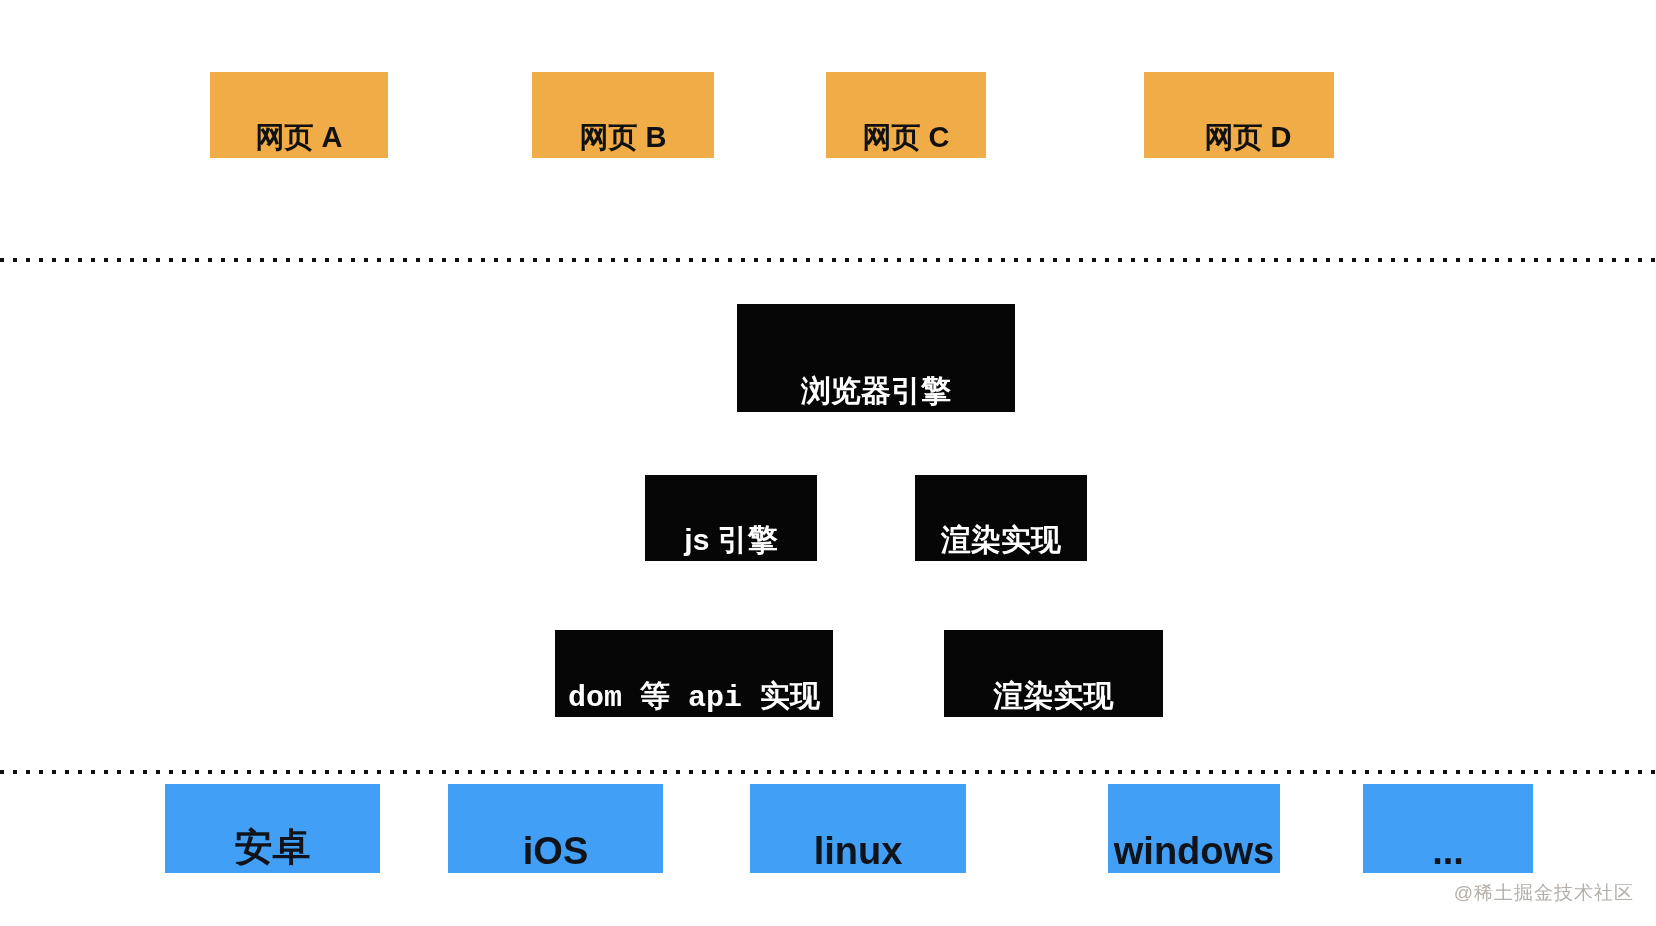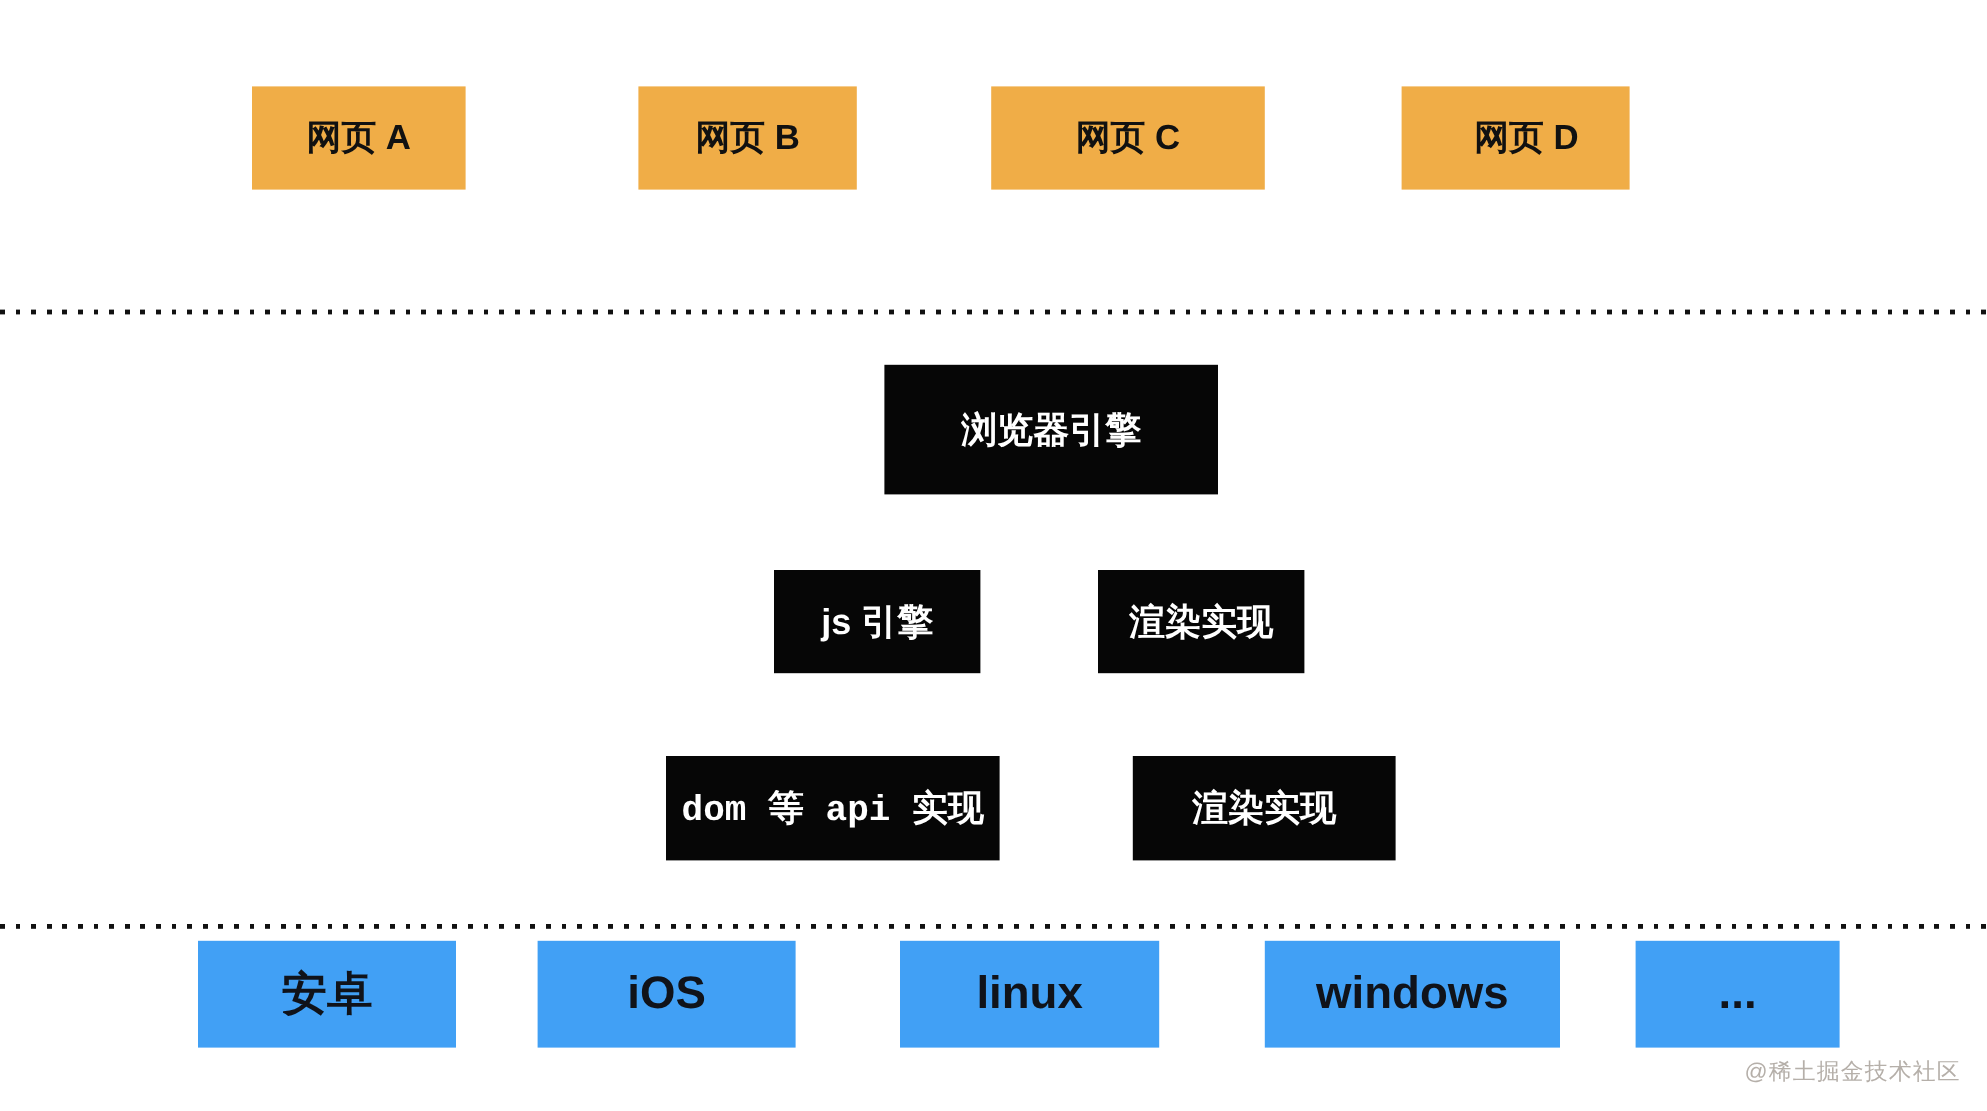--- a/index.html
+++ b/index.html
@@ -11,21 +11,21 @@
   .canvas {
     position: relative;
     width: 1656px;
     height: 926px;
     background: #ffffff;
     overflow: hidden;
   }
   .box {
     position: absolute;
     display: flex;
-    align-items: center;
+    align-items: flex-end;
     justify-content: center;
     font-weight: bold;
     box-sizing: border-box;
     white-space: nowrap;
   }
   
   .webpage-box {
     top: 72px;
     height: 86px;
     background: #F0AD47;
@@ -67,24 +67,24 @@
 <body>
 
 <div class="canvas">
 
   <div class="box webpage-box" style="left:210px; width:178px;">
     <span>网页 A</span>
   </div>
   <div class="box webpage-box" style="left:532px; width:182px;">
     <span>网页 B</span>
   </div>
-  <div class="box webpage-box" style="left:826px; width:228px;">
+  <div class="box webpage-box" style="left:826px; width:160px;">
     <span>网页 C</span>
   </div>
-  <div class="box webpage-box" style="left:1168px; width:190px;padding-left:18px;">
+  <div class="box webpage-box" style="left:1144px; width:190px;padding-left:18px;">
     <span>网页 D</span>
   </div>
 
   <div class="separator" style="top:258px;"></div>
 
   <div class="box engine-box" style="left:737px; top:304px; width:278px; height:108px;">
     <span>浏览器引擎</span>
   </div>
 
   <div class="box engine-box" style="left:645px; top:475px; width:172px; height:86px;">
@@ -105,21 +105,21 @@
 
   <div class="box platform-box" style="left:165px; width:215px;">
     <span>安卓</span>
   </div>
   <div class="box platform-box" style="left:448px; width:215px;">
     <span>iOS</span>
   </div>
   <div class="box platform-box" style="left:750px; width:216px;">
     <span>linux</span>
   </div>
-  <div class="box platform-box" style="left:1054px; width:246px;">
+  <div class="box platform-box" style="left:1108px; width:172px;">
     <span>windows</span>
   </div>
   <div class="box platform-box" style="left:1363px; width:170px;">
     <span>...</span>
   </div>
 
   <div class="watermark">@稀土掘金技术社区</div>
 
 </div>
 

